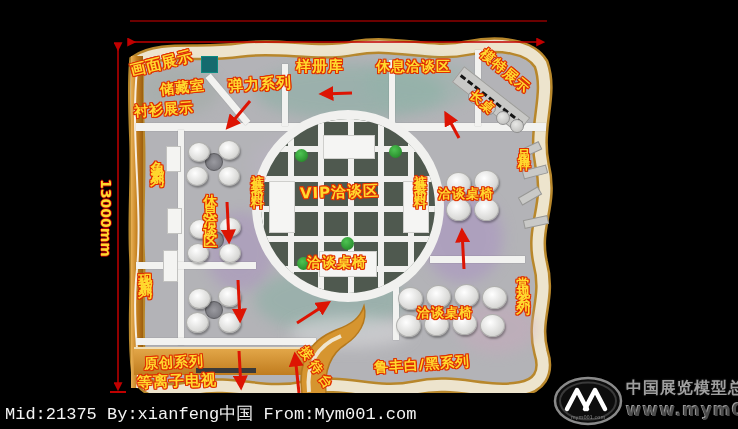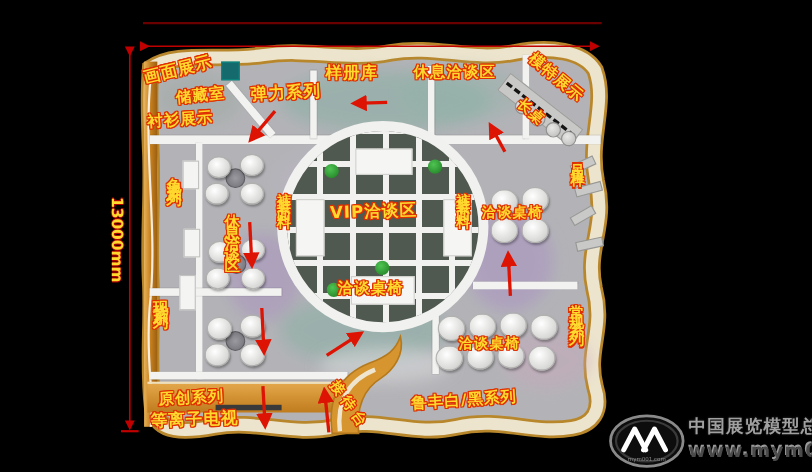--- a/index.html
+++ b/index.html
@@ -232,20 +232,23 @@
   <div class="lb v" style="left:516px;top:266px;letter-spacing:8px;">常规系列</div>
   <div class="lb" style="left:307px;top:255px;">洽谈桌椅</div>
   <div class="lb s13" style="left:417px;top:306px;">洽谈桌椅</div>
   <div class="lb" style="left:144px;top:355px;transform:rotate(-3deg);">原创系列</div>
   <div class="lb s15" style="left:137px;top:374px;transform:rotate(-2deg);">等离子电视</div>
   <div class="lb s13" style="left:308px;top:344px;transform:rotate(55deg);transform-origin:left top;letter-spacing:4px;">接待台</div>
   <div class="lb" style="left:374px;top:357px;transform:rotate(-4deg);">鲁丰白/黑系列</div>
 
   <div class="dim" style="left:66px;top:210px;width:80px;text-align:center;transform:rotate(90deg);">13000mm</div>
 
+  <div id="footer-bar">
+    <div id="footer-credit">Mid:21375 By:xianfeng中国 From:Mym001.com</div>
+  </div>
 
   <div id="watermark">
     <svg width="72" height="52" style="position:absolute;left:6px;top:2px;" viewBox="0 0 72 52">
       <ellipse cx="36" cy="25" rx="33" ry="23" fill="#0d0d0d" stroke="#8a8a8a" stroke-width="2.5"></ellipse>
       <ellipse cx="36" cy="25" rx="28" ry="18.5" fill="none" stroke="#3a3a3a" stroke-width="2"></ellipse>
       <polyline points="15,33 25,14 35,33" fill="none" stroke="#ffffff" stroke-width="4.5" stroke-linecap="round" stroke-linejoin="round"></polyline>
       <polyline points="33,33 43,14 53,33" fill="none" stroke="#ffffff" stroke-width="4.5" stroke-linecap="round" stroke-linejoin="round"></polyline>
       <text x="36" y="43" text-anchor="middle" font-size="5" fill="#8a8a8a" font-family="DejaVu Sans, sans-serif">mym001.com</text>
     </svg>
     <div id="wm-name">中国展览模型总网</div>

